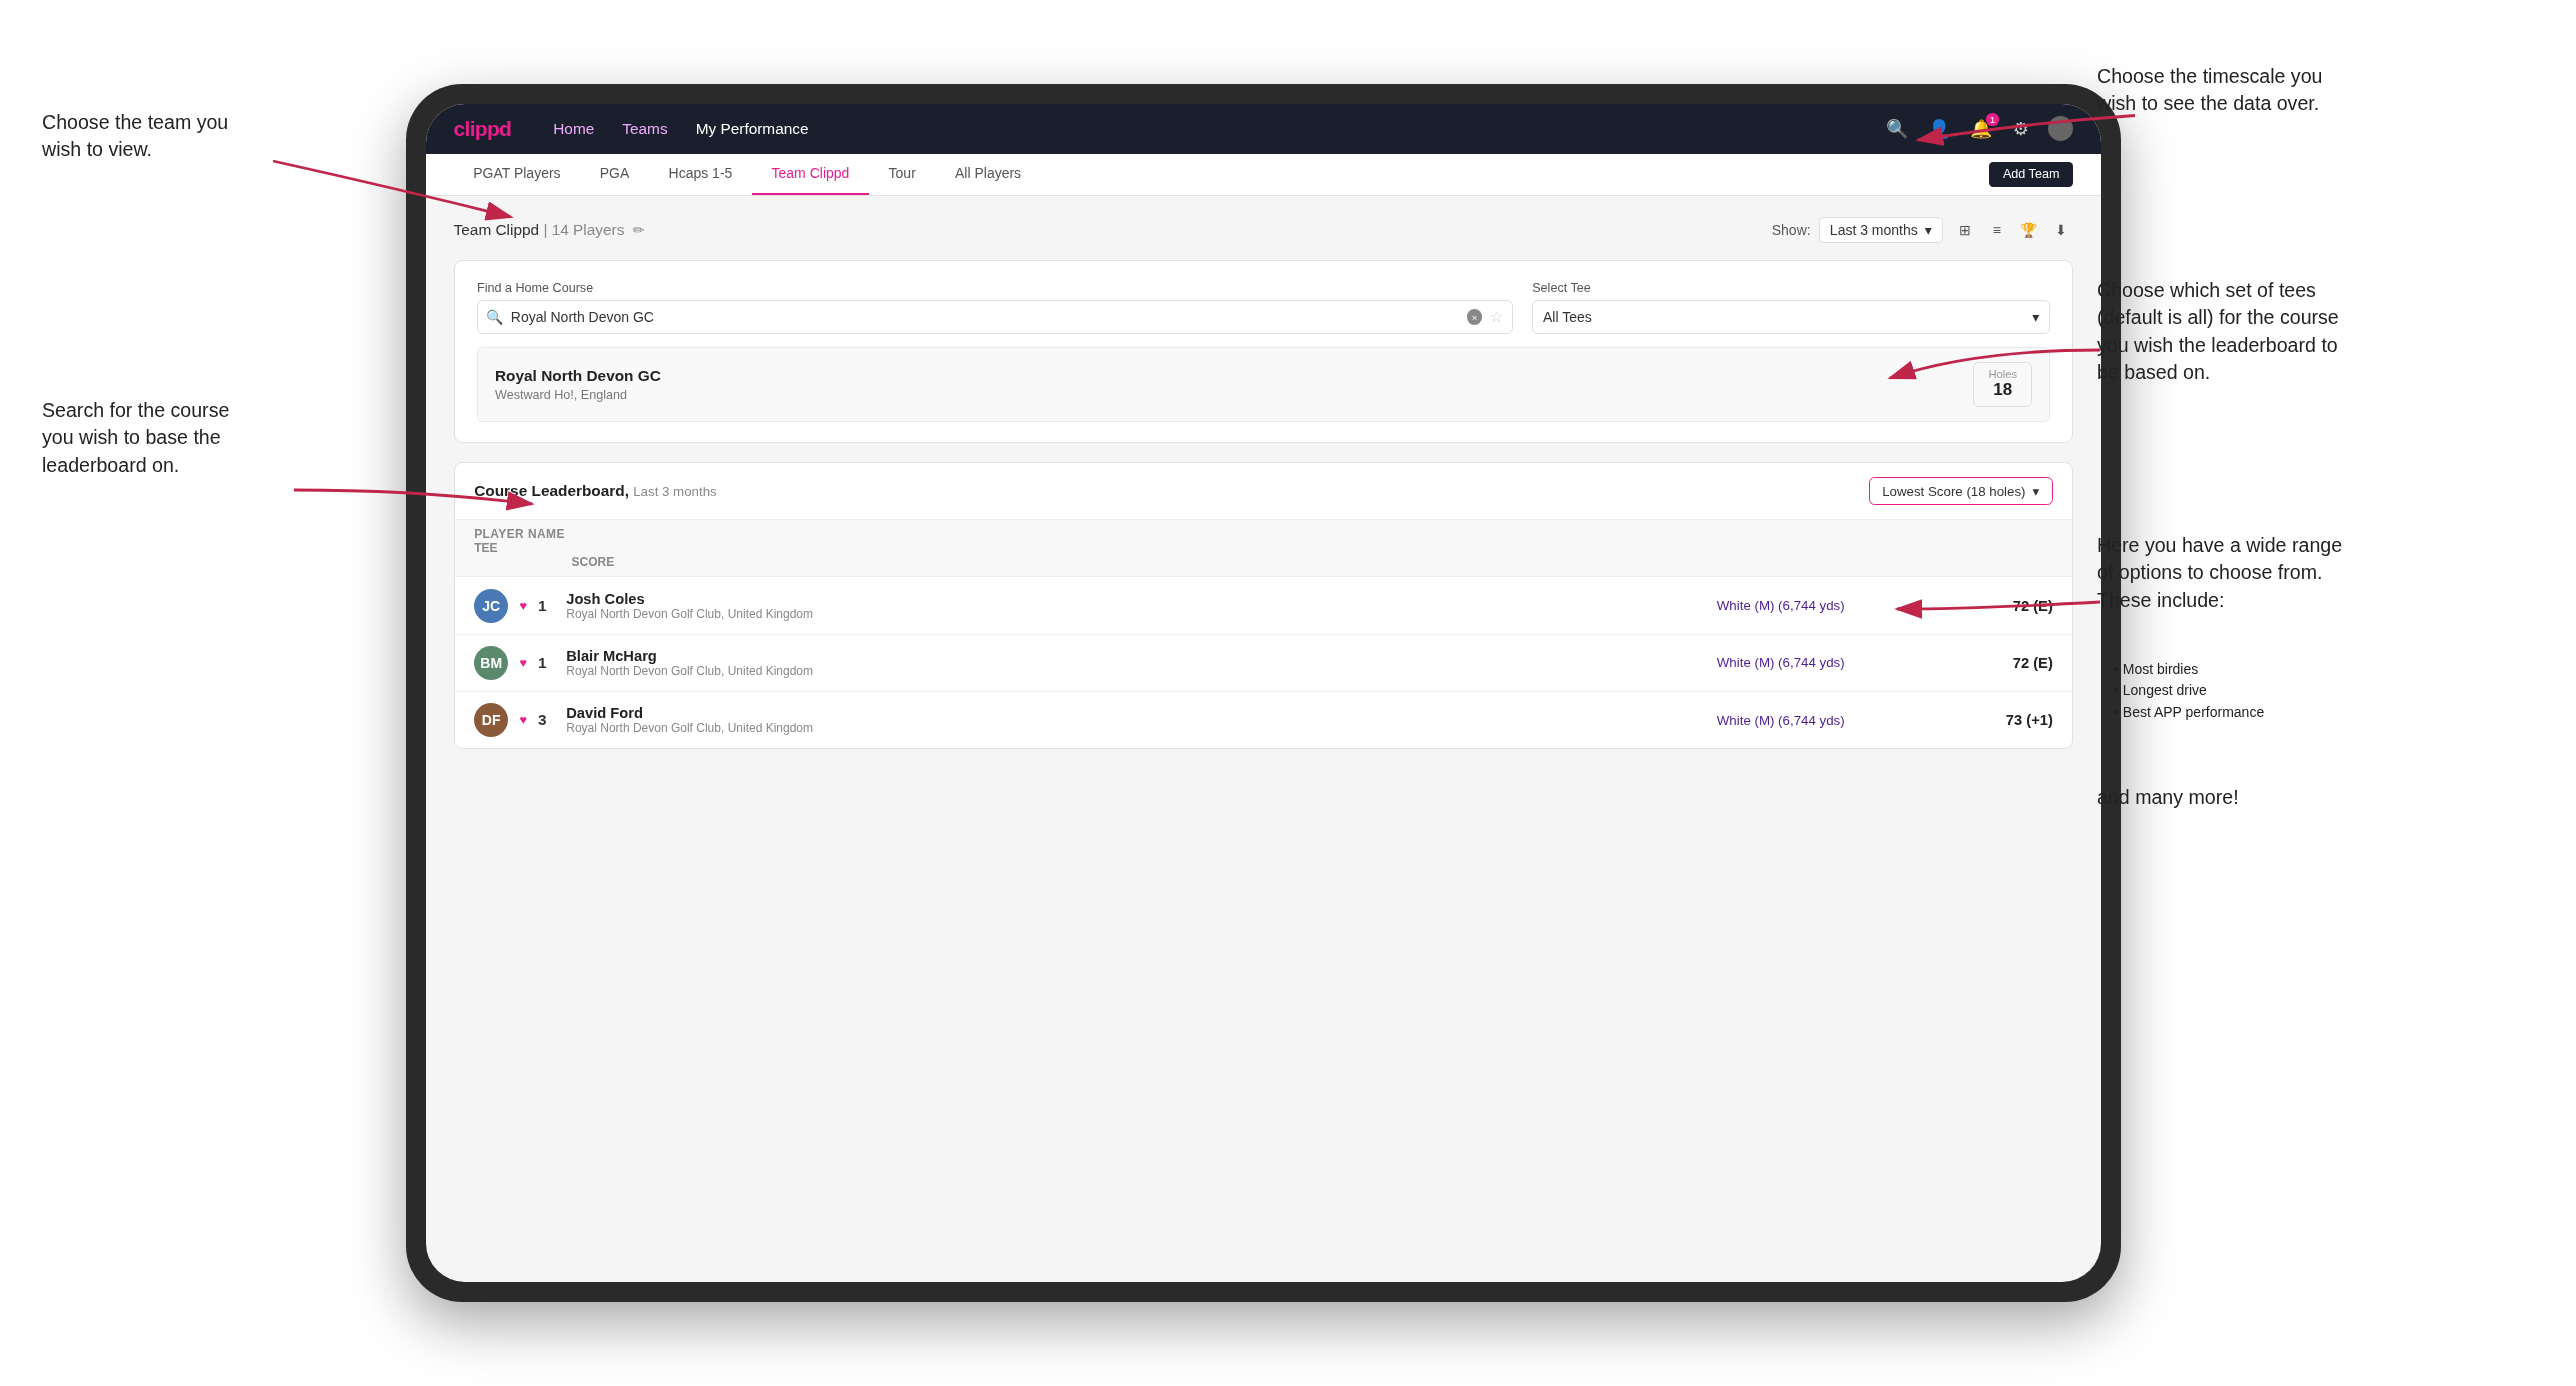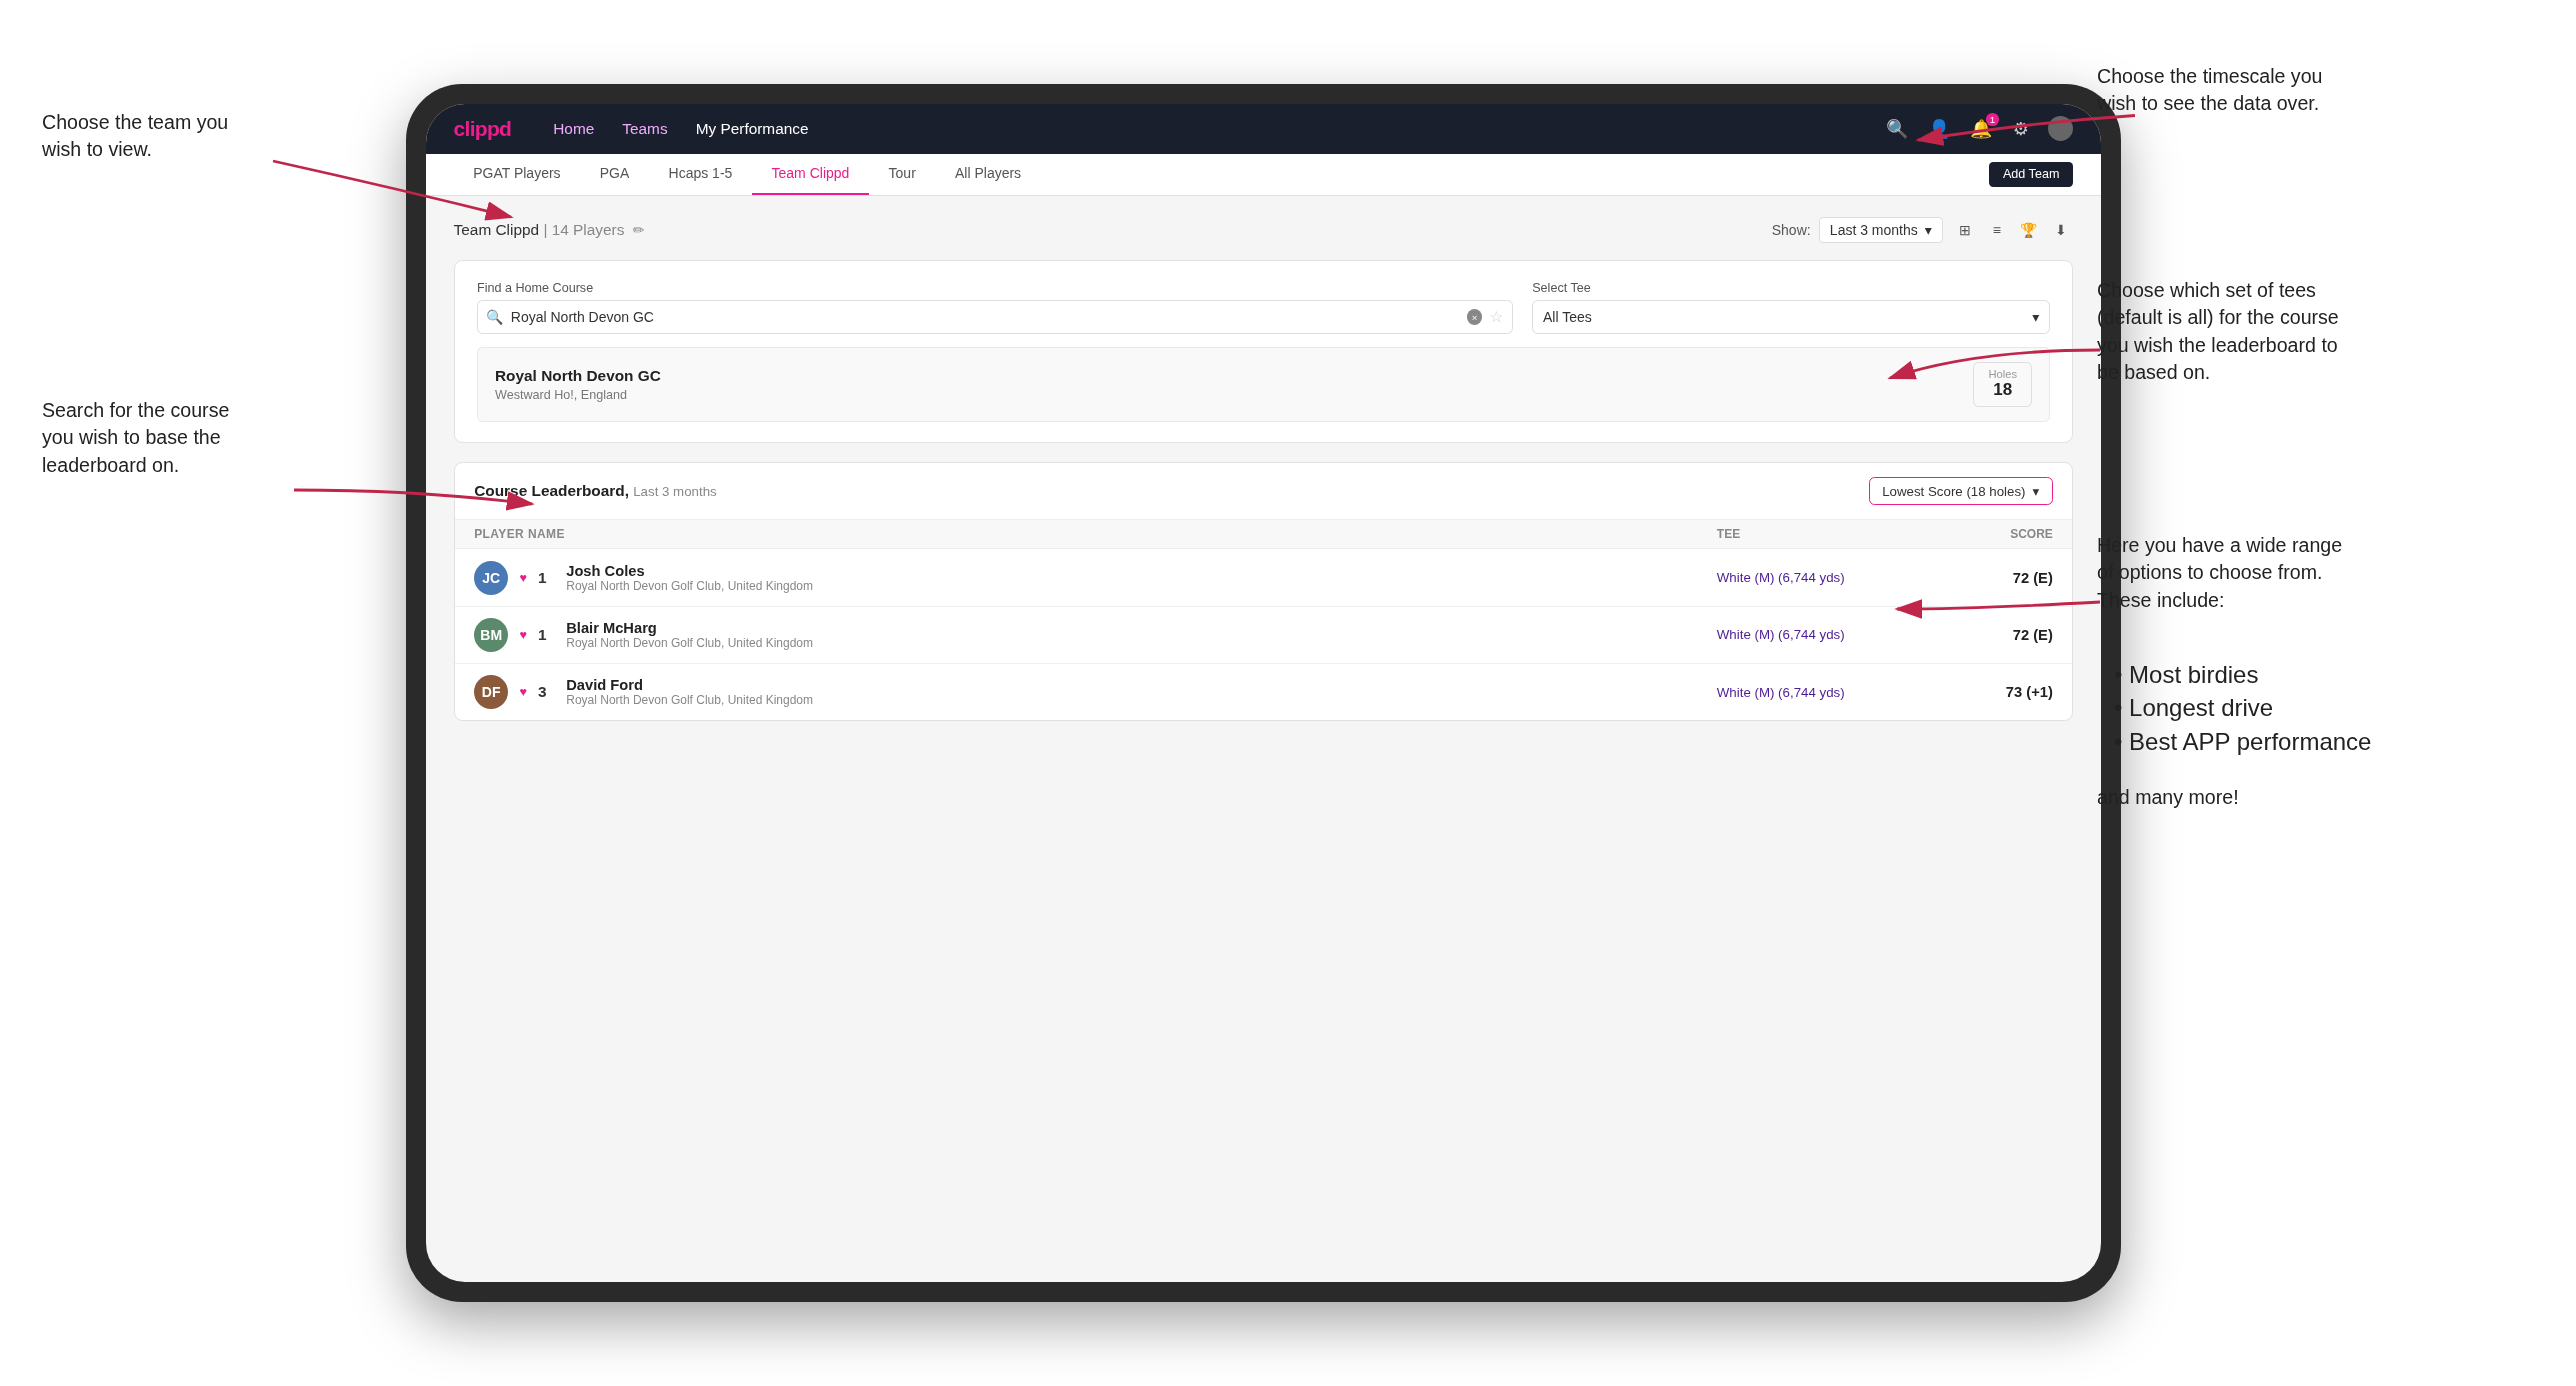--- a/index.html
+++ b/index.html
@@ -373,20 +373,21 @@
     }
 
     
     .lb-table { width: 100%; }
 
     .lb-table-header {
       display: flex;
       padding: 7px 19.6px;
       background: #f8f8f8;
       border-bottom: 0.7px solid #eee;
+      flex-direction: column;
     }
 
     .col-player { flex: 1; font-size: 12px; color: #888; font-weight: 600; letter-spacing: 0.4px; text-transform: uppercase; }
     .col-tee { width: 196px; font-size: 12px; color: #888; font-weight: 600; text-transform: uppercase; }
     .col-score { width: 140px; font-size: 12px; color: #888; font-weight: 600; text-transform: uppercase; text-align: right; }
 
     .lb-row {
       display: flex;
       align-items: center;
       padding: 11.2px 19.6px;
@@ -438,21 +439,21 @@
 
     .tee-col { width: 196px; font-size: 13.3px; color: #4c1d95; }
     .score-col { width: 140px; font-size: 14.7px; font-weight: 700; color: #222; text-align: right; }
 
     
     .bullet-list {
       list-style: none;
       padding: 0;
     }
     .bullet-list li {
-      font-size: 24px;
+      font-size: 14px;
       color: #222;
       padding: 2.8px 0;
     }
     .bullet-list li::before {
       content: '• ';
       color: #222;
     }
   </style>
 </head>
 <body>

